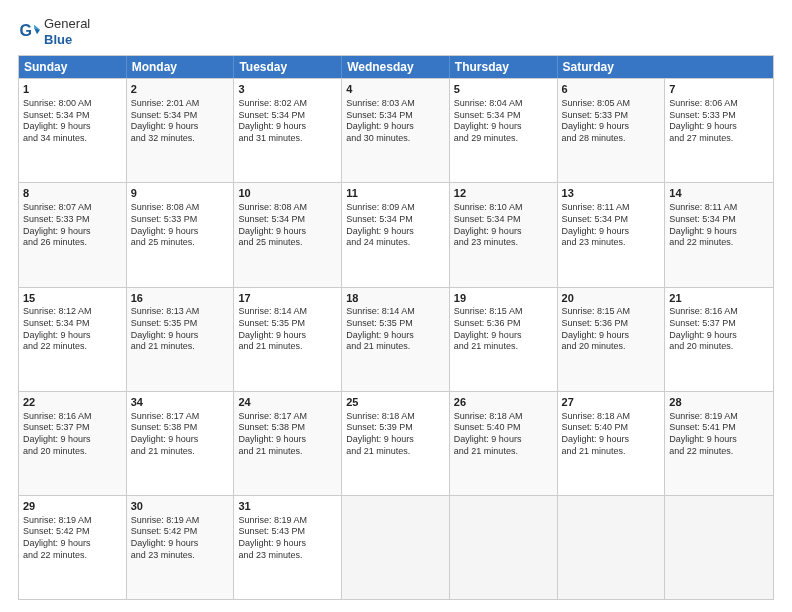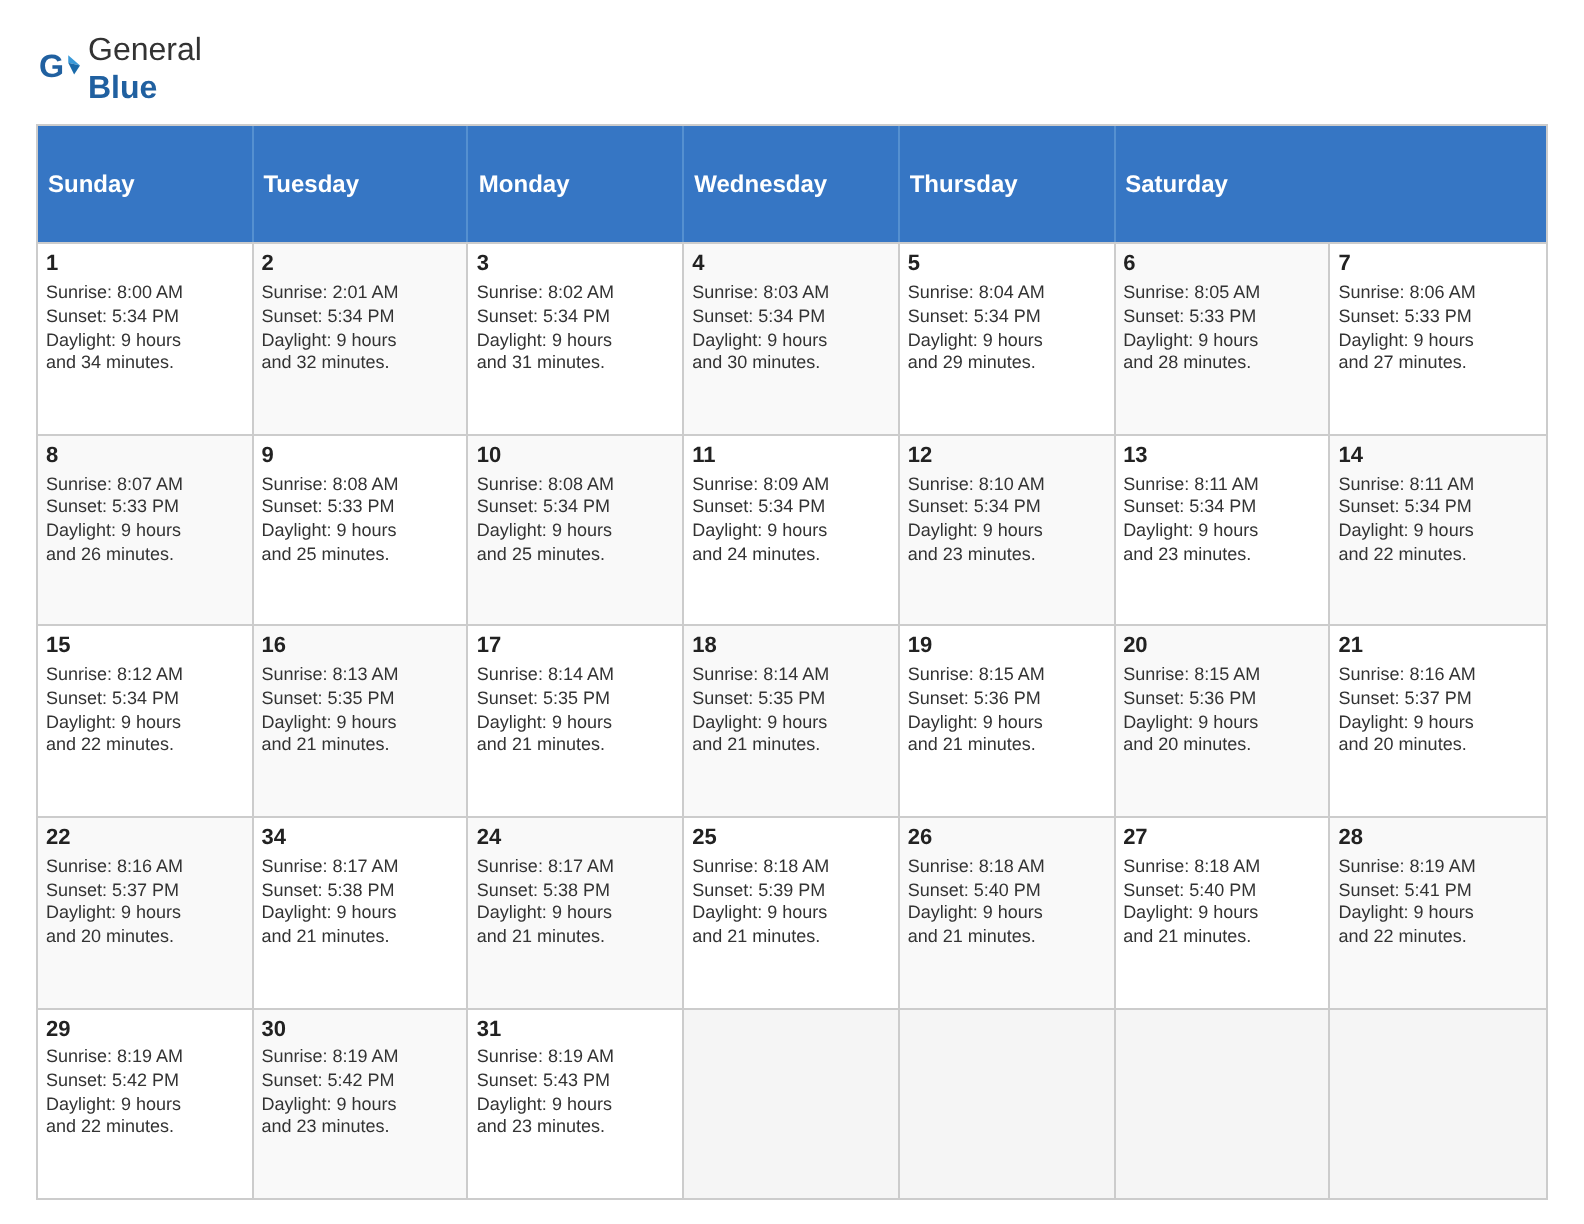--- a/index.html
+++ b/index.html
@@ -22,21 +22,21 @@
       justify-content: space-between;
       align-items: flex-start;
       margin-bottom: 8px;
     }
     .logo {
       display: flex;
       align-items: center;
       gap: 4px;
     }
     .logo-text {
-      font-size: 16px;
+      font-size: 13px;
       color: #333;
       line-height: 1.2;
     }
     .logo-icon {
       width: 22px;
       height: 22px;
     }
     .title-block {
       text-align: right;
     }
@@ -58,21 +58,21 @@
     }
     .cal-header-row {
       display: grid;
       grid-template-columns: repeat(7, 1fr);
       background: #3676c4;
     }
     .cal-header-cell {
       color: #fff;
       font-size: 12px;
       font-weight: bold;
-      padding: 22px 5px;
+      padding: 4px 5px;
       text-align: left;
       border-right: 1px solid #5590d0;
     }
     .cal-header-cell:last-child { border-right: none; }
     .cal-body {
       flex: 1;
       display: flex;
       flex-direction: column;
     }
     .cal-week {
@@ -123,22 +123,22 @@
     </div>
     <div class="title-block">
       <div class="month-title"></div>
       <div class="location-title"></div>
     </div>
   </div>
 
   <div class="calendar">
     <div class="cal-header-row">
       <div class="cal-header-cell">Sunday</div>
+      <div class="cal-header-cell">Monday</div>
       <div class="cal-header-cell">Tuesday</div>
-      <div class="cal-header-cell">Monday</div>
       <div class="cal-header-cell">Wednesday</div>
       <div class="cal-header-cell">Thursday</div>
       <div class="cal-header-cell">Saturday</div>
     </div>
     <div class="cal-body" id="cal-body">
     <div class="cal-week">
           <div class="cal-cell">
             <span class="day-num">1</span>
             <div class="cell-info"><span>Sunrise: 8:00 AM</span><br><span>Sunset: 5:34 PM</span><br><span>Daylight: 9 hours</span><br><span>and 34 minutes.</span></div>
           </div>

